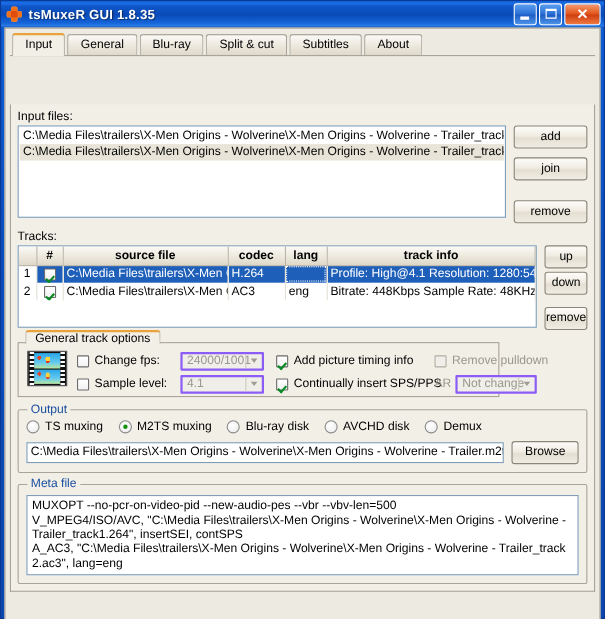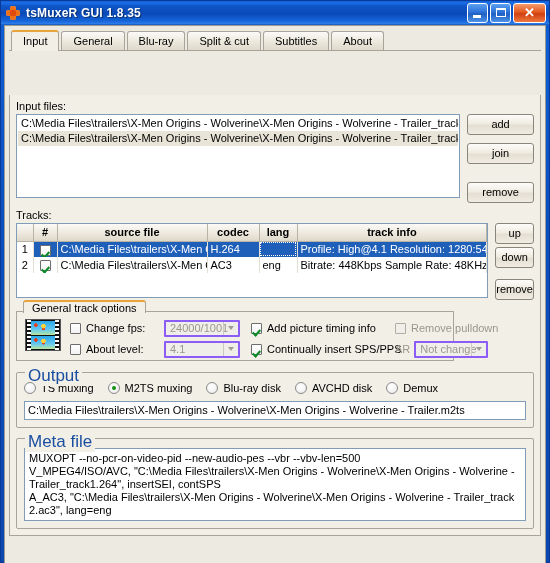--- a/index.html
+++ b/index.html
@@ -279,21 +279,21 @@
     border: 1px solid #a8a49a;
     border-radius: 2px;
     position: relative;
     background: #f2efe7;
   }
   .group-title {
     position: absolute;
     top: -7px; left: 8px;
     background: #f2efe7;
     padding: 0 3px;
-    font-size: 17px;
+    font-size: 11px;
     color: #1a4fa0;
   }
 
   
   .gt-box {
     border: 1px solid #a8a49a;
     background: #f2efe7;
     position: relative;
     margin-top: 11px;
   }
@@ -541,21 +541,21 @@
                 <span class="arrow"></span>
               </span>
               <span class="chk on" style="margin-left:11px;"></span>
               <span class="cblabel" style="width:128px;">Add picture timing info</span>
               <span class="chk dis"></span>
               <span class="cblabel dis">Remove pulldown</span>
             </div>
 
             <div style="display:flex; align-items:center; height:18px; margin-top:3px;">
               <span class="chk"></span>
-              <span class="cblabel" style="width:78px;">About level:</span>
+              <span class="cblabel" style="width:78px;">Sample level:</span>
               <span class="combo" style="width:76px;text-align:center;">
                 <span>4.1</span>
                 <span class="arrow"></span>
               </span>
               <span class="chk on" style="margin-left:11px;"></span>
               <span class="cblabel" style="width:128px;">Continually insert SPS/PPS</span>
               <span class="cblabel dis" style="margin-left:0; margin-right:4px;">AR</span>
               <span class="combo" style="width:74px;text-align:right;">
                 <span>Not change</span>
                 <span class="arrow"></span>
@@ -574,20 +574,21 @@
           <span class="cblabel" style="margin-right:14px;">M2TS muxing</span>
           <span class="radio"></span>
           <span class="cblabel" style="margin-right:14px;">Blu-ray disk</span>
           <span class="radio"></span>
           <span class="cblabel" style="margin-right:14px;">AVCHD disk</span>
           <span class="radio"></span>
           <span class="cblabel">Demux</span>
         </div>
         <div style="display:flex; align-items:center; margin-top:7px;">
           <div class="textinput" style="flex:1 1 auto;">C:\Media Files\trailers\X-Men Origins - Wolverine\X-Men Origins - Wolverine - Trailer.m2ts</div>
+          <button class="btn" style="width:62px; margin-left:7px;">Browse</button>
         </div>
       </div>
 
       <div class="groupbox" style="margin-top:10px; flex:1 1 auto; padding:9px 7px 7px 7px; display:flex; flex-direction:column;">
         <div class="group-title">Meta file</div>
         <div class="metabox" style="flex:1 1 auto;">
           <div>MUXOPT --no-pcr-on-video-pid --new-audio-pes --vbr  --vbv-len=500</div>
           <div>V_MPEG4/ISO/AVC, "C:\Media Files\trailers\X-Men Origins - Wolverine\X-Men Origins - Wolverine - Trailer_track1.264", insertSEI, contSPS</div>
           <div>A_AC3, "C:\Media Files\trailers\X-Men Origins - Wolverine\X-Men Origins - Wolverine - Trailer_track2.ac3", lang=eng</div>
         </div>

